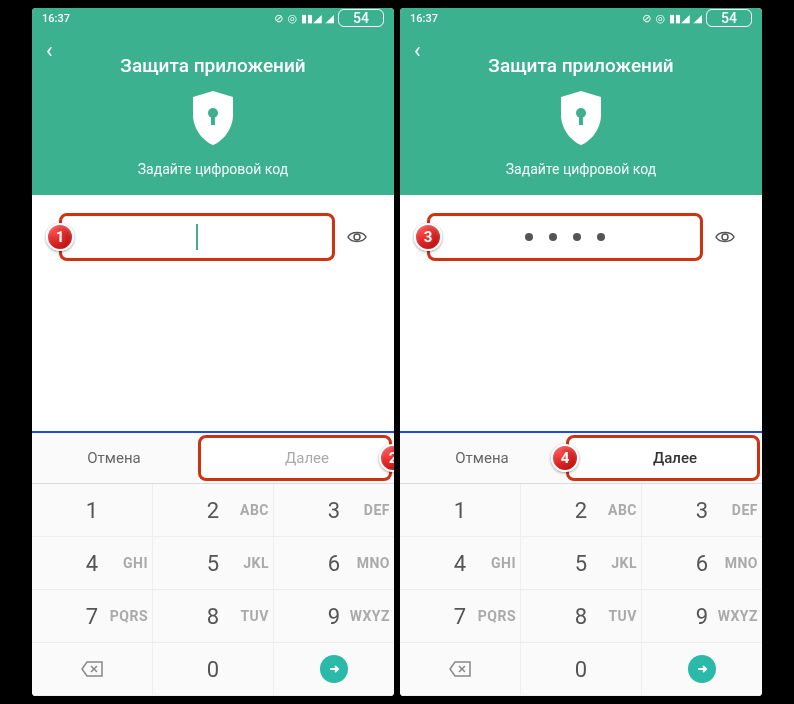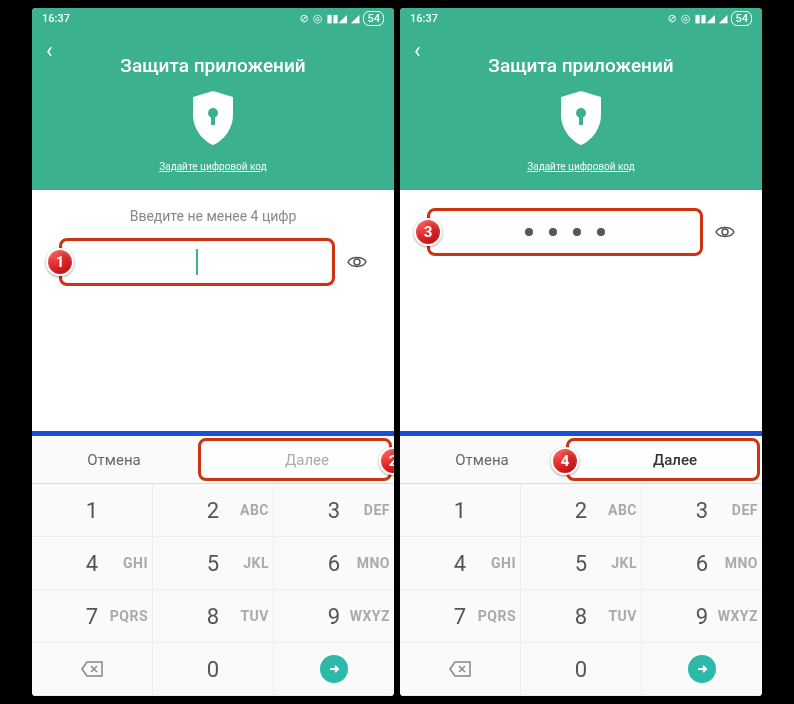--- a/index.html
+++ b/index.html
@@ -5,44 +5,44 @@
 * { box-sizing: border-box; margin: 0; padding: 0; font-family: -apple-system, BlinkMacSystemFont, "Segoe UI", Roboto, sans-serif; }
 body { background: #000; display: flex; justify-content: center; align-items: center; padding: 8px; gap: 6px; }
 .phone { width: 362px; height: 688px; background: #fff; border-radius: 4px; overflow: hidden; position: relative; display: flex; flex-direction: column; }
 .status-bar { background: #3bb18f; color: #fff; height: 20px; display: flex; justify-content: space-between; align-items: center; padding: 0 10px; font-size: 11px; font-weight: 500; }
 .status-icons { display: flex; gap: 4px; align-items: center; }
 .header { background: #3bb18f; color: #fff; padding: 8px 14px 18px; text-align: center; position: relative; }
 .back-arrow { position: absolute; left: 14px; top: 10px; font-size: 22px; color: #fff; cursor: pointer; }
 .header-title { font-size: 19px; font-weight: 500; margin-bottom: 12px; margin-top: 18px; }
 .shield-icon { width: 48px; height: 58px; margin: 0 auto 14px; position: relative; }
 .shield-svg { width: 100%; height: 100%; }
-.header-sub { font-size: 10px; opacity: 0.95; text-decoration: underline; }
+.header-sub { font-size: 14px; opacity: 0.95; }
 .content { flex: 1; background: #fff; padding: 18px 20px; position: relative; }
 .prompt { text-align: center; color: #888; font-size: 14px; margin-bottom: 14px; }
 .pin-field-wrap { position: relative; display: flex; align-items: center; justify-content: center; }
 .pin-field { border: 3px solid #c31; border-radius: 8px; background: #fff; height: 48px; width: 276px; display: flex; align-items: center; justify-content: center; box-shadow: 0 0 0 1px rgba(0,0,0,0.04) inset; }
 .cursor { width: 1.5px; height: 26px; background: #3bb18f; }
 .dots { display: flex; gap: 16px; }
 .dot { width: 8px; height: 8px; background: #555; border-radius: 50%; }
 .eye-icon { margin-left: 12px; color: #555; font-size: 18px; }
-.actions { position: absolute; bottom: 0; left: 0; right: 0; display: flex; border-top: 5px solid #1d4ed8; background: #fafafa; height: 52px; }
+.actions { position: absolute; bottom: 0; left: 0; right: 0; display: flex; border-top: 2px solid #1d4ed8; background: #fafafa; height: 52px; }
 .action-btn { flex: 1; display: flex; align-items: center; justify-content: center; font-size: 15px; color: #666; cursor: pointer; }
 .action-next { border: 3px solid #c31; border-radius: 8px; margin: 2px; background: #fff; color: #aaa; padding-left: 24px; }
 .action-next.active { color: #333; font-weight: 500; }
 .keypad { background: #fafafa; border-top: 1px solid #ddd; }
 .key-row { display: flex; border-bottom: 1px solid #eee; }
 .key { flex: 1; height: 52px; display: flex; align-items: center; justify-content: center; cursor: pointer; position: relative; border-right: 1px solid #eee; }
 .key:last-child { border-right: none; }
 .key-num { font-size: 22px; color: #555; font-weight: 400; }
 .key-letters { font-size: 14px; color: #aaa; position: absolute; right: 4px; top: 50%; transform: translateY(-50%); letter-spacing: 0.5px; font-weight: bold; }
 .key-bksp, .key-enter { font-size: 18px; color: #888; }
 .enter-circle { width: 28px; height: 28px; background: #2bb9a9; border-radius: 50%; display: flex; align-items: center; justify-content: center; color: #fff; }
 .marker { position: absolute; width: 28px; height: 28px; border-radius: 50%; background: radial-gradient(circle at 30% 30%, #f44, #a00); border: 2px solid #fff; display: flex; align-items: center; justify-content: center; color: #fff; font-weight: bold; font-size: 15px; box-shadow: 0 1px 3px rgba(0,0,0,0.4), inset 0 2px 4px rgba(255,255,255,0.3); z-index: 10; }
 .content-area { position: relative; flex: 1; background: #fff; }
-.battery-badge { border: 1px solid #fff; border-radius: 6px; padding: 0 3px; font-size: 11px; }
+.battery-badge { border: 1px solid #fff; border-radius: 6px; padding: 0 14px; font-size: 14px; }
 </style>
 </head>
 <body>
 
 <div class="phone">
   <div class="status-bar">
     <span>16:37</span>
     <div class="status-icons">
       <span>⊘</span>
       <span>◎</span>
@@ -58,21 +58,20 @@
       <svg class="shield-svg" viewBox="0 0 48 58">
           <path fill="#fff" d="M24 2 L44 8 V26 C44 40 34 52 24 56 C14 52 4 40 4 26 V8 Z"></path>
           <circle cx="24" cy="24" r="5" fill="#3bb18f"></circle>
           <rect x="22" y="26" width="4" height="10" fill="#3bb18f"></rect>
         </svg>
     </div>
     <div class="header-sub">Задайте цифровой код</div>
   </div>
   <div class="content-area">
     <div class="content">
-      <div class="prompt">Введите не менее 4 цифр</div>
       <div class="pin-field-wrap">
         <div class="marker" style="left:-6px;top:10px">1</div>
         <div class="pin-field">
           <div class="cursor"></div>
         </div>
         <span class="eye-icon">
           <svg width="20" height="14" viewBox="0 0 20 14">
               <path fill="none" stroke="#555" stroke-width="1.5" d="M1 7 C4 1 16 1 19 7 C16 13 4 13 1 7 Z"></path>
               <circle cx="10" cy="7" r="3" fill="none" stroke="#555" stroke-width="1.5"></circle>
             </svg>

